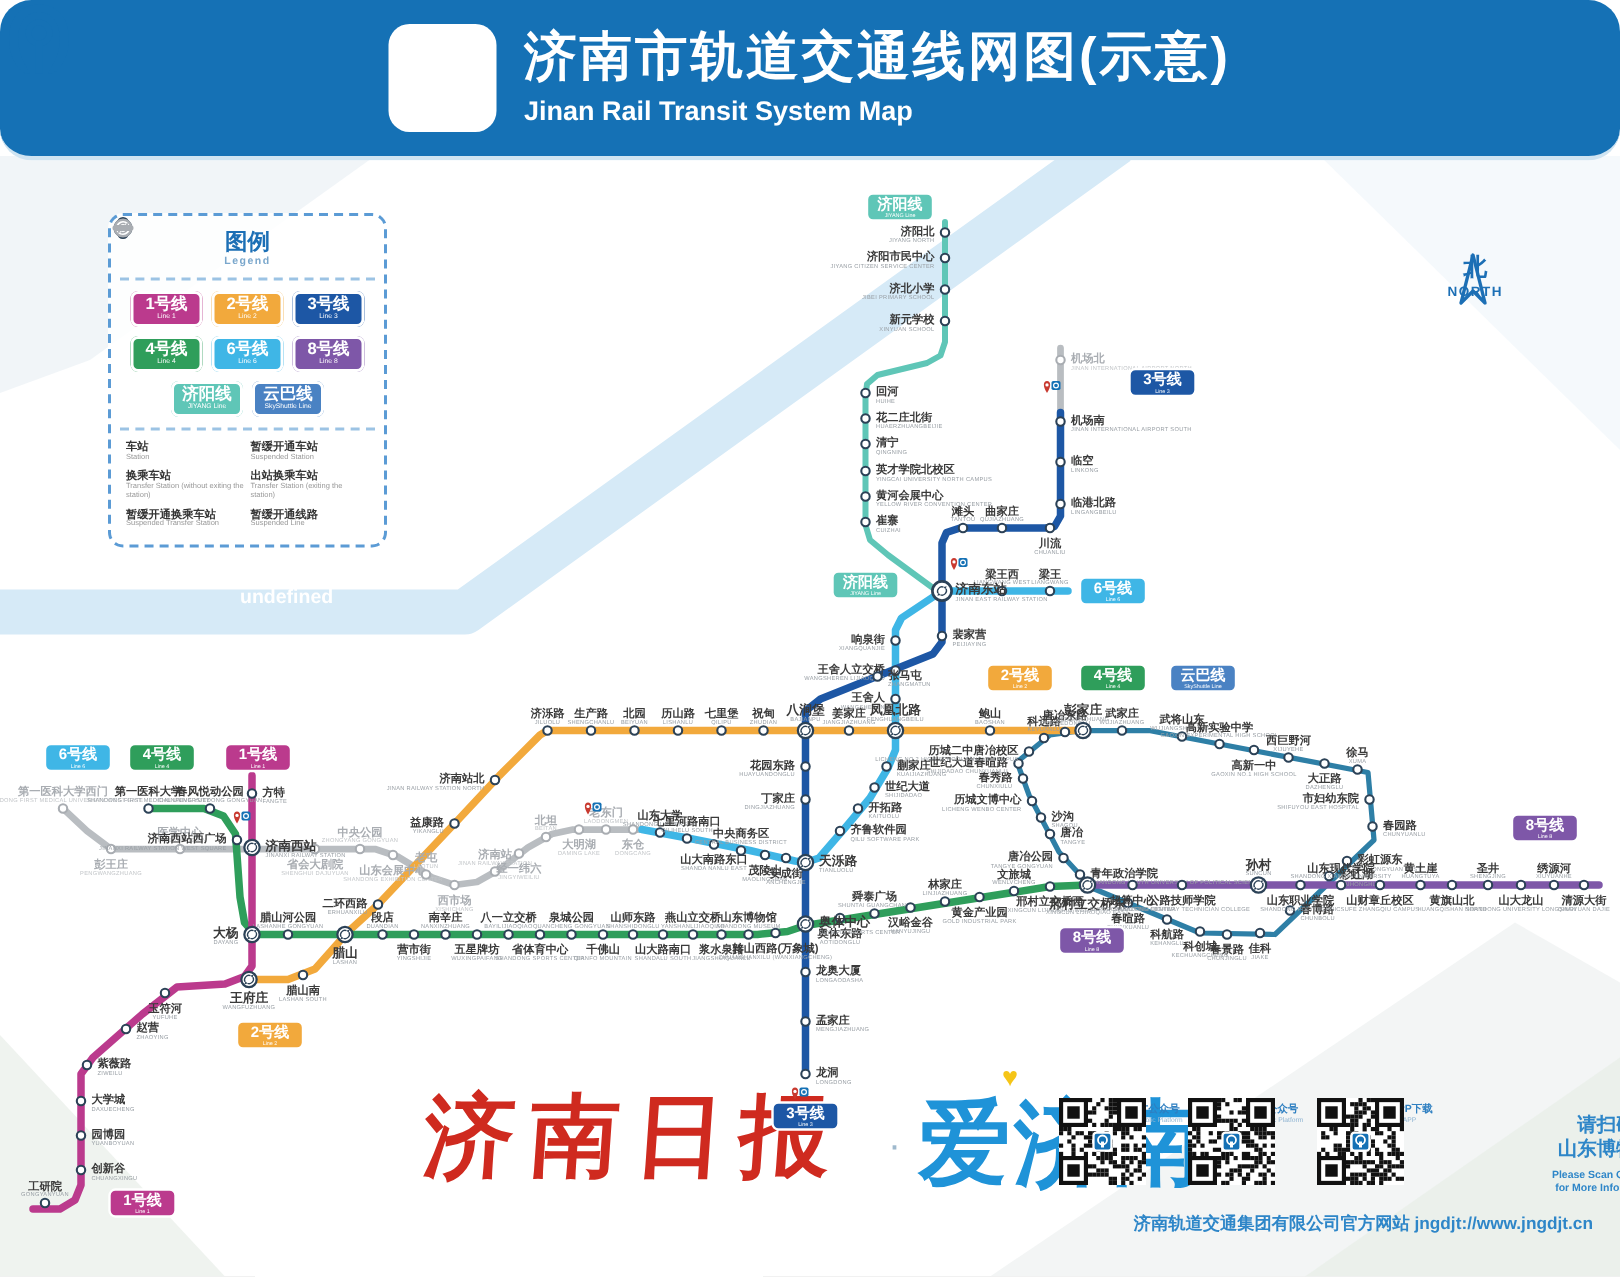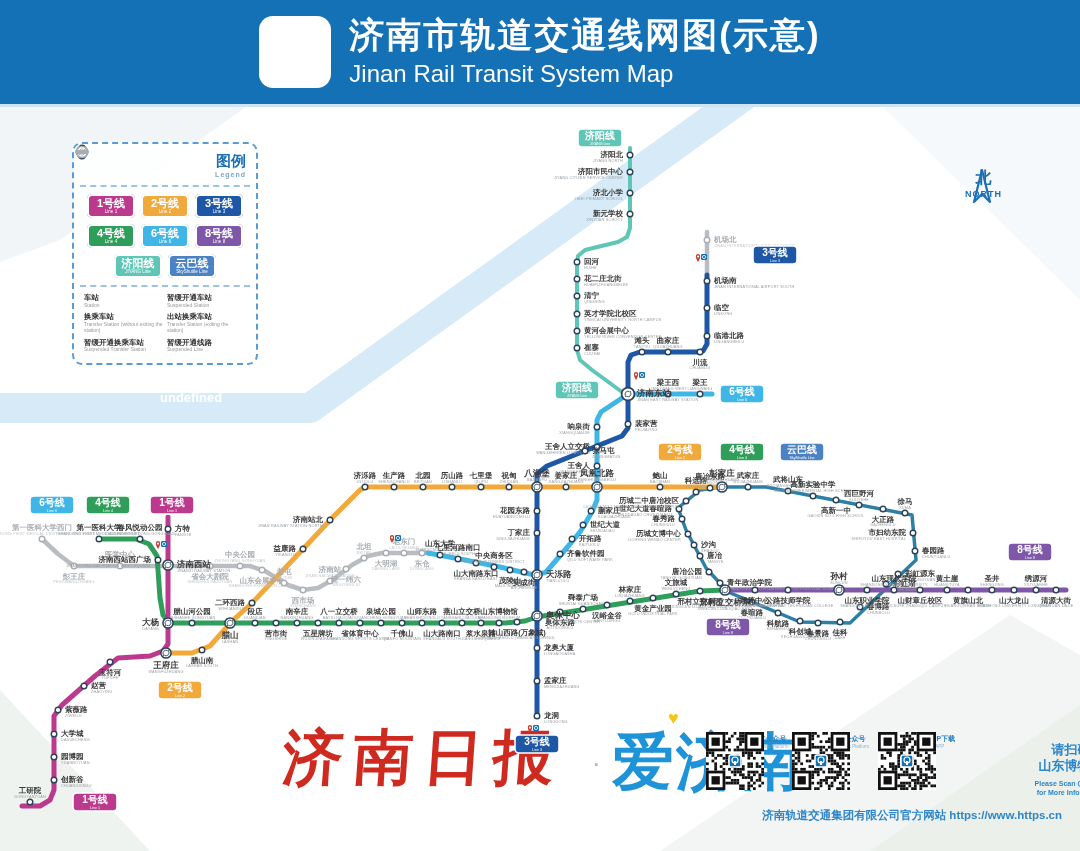--- a/index.html
+++ b/index.html
@@ -2,29 +2,29 @@
 <html><head>
 <meta charset="utf-8">
 <style>
   html,body{margin:0;padding:0;background:#e8e8e8;}
   #stage{position:relative;width:1080px;height:851px;margin:0 auto;background:#ffffff;overflow:hidden;
          font-family:"Liberation Sans","DejaVu Sans",sans-serif;}
   svg{position:absolute;left:0;top:0;pointer-events:none;}
   #bg{z-index:0;} #map{z-index:2;}
   
   #header{position:absolute;left:0;top:0;width:1080px;height:104px;background:#1571b5;z-index:3;
-          display:flex;align-items:center;justify-content:center;border-bottom:3px solid #cfe4f2;}
+          display:flex;align-items:center;justify-content:center;border-bottom:3px solid #cfe4f2;border-radius:21px;}
   #logo{width:72px;height:72px;background:#fff;border-radius:14px;margin-right:18px;display:flex;align-items:center;justify-content:center;}
   #titles{color:#fff;}
   #title-zh{font-size:35px;font-weight:bold;letter-spacing:2px;line-height:1.1;}
-  #title-en{font-size:24px;font-weight:normal;margin-top:6px;}
+  #title-en{font-size:18px;font-weight:bold;margin-top:6px;}
   
   #legend{position:absolute;left:72px;top:142px;width:186px;z-index:3;border:2px dashed #5b9bd5;border-radius:10px;
           padding:8px 10px 10px 10px;background:rgba(255,255,255,.85);box-sizing:border-box;}
-  #legend .ttl{text-align:right;color:#1c6fb5;font-weight:bold;font-size:15px;}
+  #legend .ttl{text-align:center;color:#1c6fb5;font-weight:bold;font-size:15px;}
   #legend .ttl small{display:block;font-size:7px;color:#7aa7cc;font-weight:bold;letter-spacing:1px;}
   #legend hr{border:none;border-top:2px dashed #9cc3e4;margin:7px -4px;}
   #lgBadges{display:flex;flex-wrap:wrap;gap:6px;justify-content:center;}
   .lgb{width:48px;height:24px;border-radius:5px;color:#fff;text-align:center;box-shadow:0 0 0 2px #fff inset;
        display:flex;flex-direction:column;justify-content:center;line-height:1;}
   .lgb b{font-size:11px;} .lgb i{font-style:normal;font-size:5px;transform:scale(.9);}
   #lgSyms{display:grid;grid-template-columns:1fr 1fr;gap:5px 4px;}
   .sym{display:flex;align-items:flex-end;gap:4px;}
   .sym .sg{flex:0 0 16px;}
   .sym .t{font-size:7.5px;color:#333;font-weight:bold;line-height:1.15;}
@@ -641,21 +641,21 @@
           <circle cx="29" cy="28" r="3" fill="none" stroke="#fff" stroke-width="1.2"></circle>
           <rect x="28" y="29" width="2" height="4" fill="#fff"></rect>
         </svg>
       <div class="cz">济南地铁官方APP下载</div>
       <div class="ce">Jinan Metro Official APP</div>
     </div>
     <div id="scan">
       <div class="s1"><span>请扫码</span><br><span>山东博物馆</span></div>
       <div class="s2"><span>Please Scan QR Code</span><br><span>for More Information</span></div>
     </div>
-    <div id="site">济南轨道交通集团有限公司官方网站 https://www.https.cn</div>
+    <div id="site">济南轨道交通集团有限公司官方网站 jngdjt://www.jngdjt.cn</div>
   </div>
 
   <svg id="map" width="1080" height="851">
       <path d="M42,539 L58,554 L74,566 L250,566 L265,571 L288,585 L303,590 L318,588 L334,579 L352,565 L368,556 L382,553 L428,553" fill="none" stroke="#b9bdc1" stroke-width="4.5" stroke-linejoin="round" stroke-linecap="round"></path>
       <path d="M707,232 L707,275" fill="none" stroke="#b9bdc1" stroke-width="4.5" stroke-linejoin="round" stroke-linecap="round"></path>
       <path d="M630,148 L630,228 L627,237 L618,242 L585,250 L578,256 L577,264 L577,350 L580,360 L592,370 L622,392 L628,394" fill="none" stroke="#5fc6b7" stroke-width="4" stroke-linejoin="round" stroke-linecap="round"></path>
       <path d="M722,487 L766,487 L912,515 L916,560 L850,623 L800,622 L728,592 L706,568 L686,530 L678,508 L700,490 Z" fill="none" stroke="#2e7fa6" stroke-width="3.5" stroke-linejoin="round" stroke-linecap="round"></path>
       <path d="M428,553 L460,559 L500,567 L530,574 L537,575 L546,572 L565,550 L580,532 L592,512 L597,500 L597,420 L601,412 L625,396 L628,394 L712,394" fill="none" stroke="#3fb6e6" stroke-width="5" stroke-linejoin="round" stroke-linecap="round"></path>
       <path d="M166,653 L192,653 L210,646 L226,628 L230,623 L252,603 L305,547 L333,517 L360,490 L365,487 L722,487" fill="none" stroke="#f2a93c" stroke-width="5" stroke-linejoin="round" stroke-linecap="round"></path>
       <path d="M99,539 L136,539 L149,544 L157,556 L160,598 L163,615 L170,623 L505,623 L525,621 L537,617 L700,591 L725,590" fill="none" stroke="#2f9e5b" stroke-width="5" stroke-linejoin="round" stroke-linecap="round"></path>

